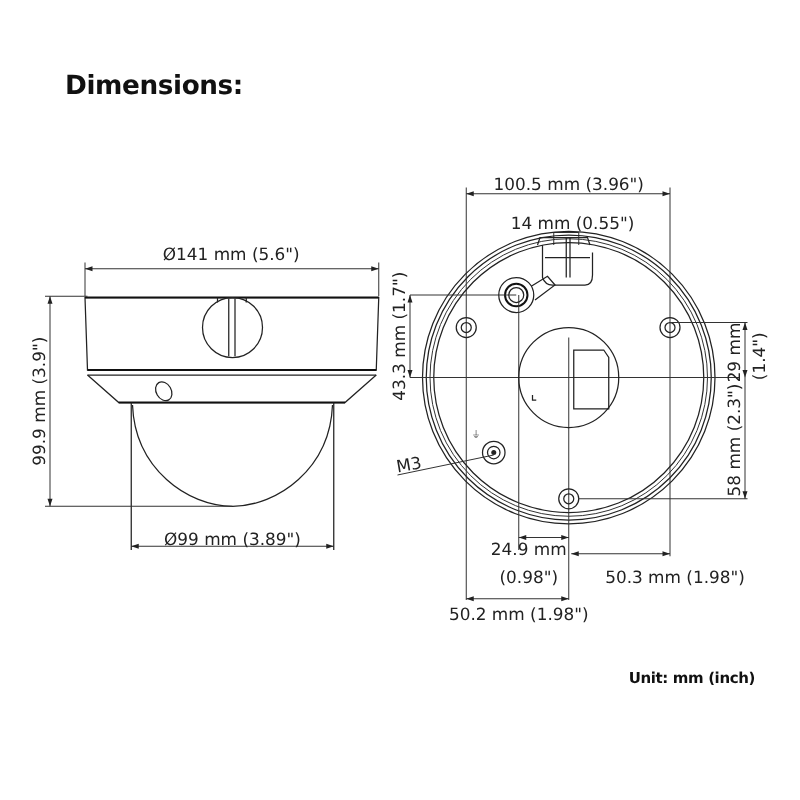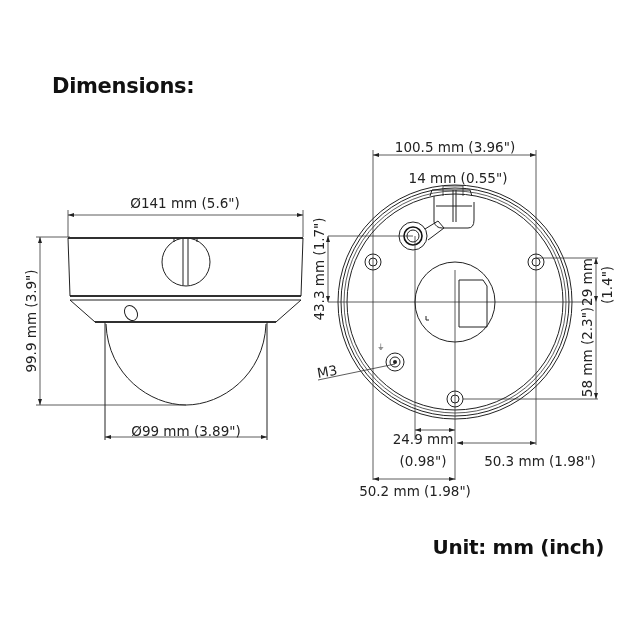--- a/index.html
+++ b/index.html
@@ -1,18 +1,18 @@
 <!DOCTYPE html>
 <html><head>
 <meta charset="utf-8">
 <style>
   html, body { margin: 0; padding: 0; background: #ffffff; }
   body { width: 640px; height: 640px; position: relative; overflow: hidden; font-family: "DejaVu Sans", sans-serif; }
-  .heading { position: absolute; left: 52px; top: 74px; font-family: "DejaVu Sans", sans-serif; font-weight: bold; font-size: 21px; color: #111111; letter-spacing: -0.3px; }
-  .unit { position: absolute; right: 36px; top: 535px; font-family: "DejaVu Sans", sans-serif; font-weight: bold; font-size: 20px; color: #111111; letter-spacing: -0.3px; }
+  .heading { position: absolute; left: 52px; top: 56px; font-family: "DejaVu Sans", sans-serif; font-weight: bold; font-size: 21px; color: #111111; letter-spacing: -0.3px; }
+  .unit { position: absolute; right: 36px; top: 535px; font-family: "DejaVu Sans", sans-serif; font-weight: bold; font-size: 12px; color: #111111; letter-spacing: -0.3px; }
   svg { position: absolute; left: 0; top: 0; }
   .dim { font-family: "DejaVu Sans", sans-serif; font-size: 13.5px; fill: #222222; }
   .ln { stroke: #222; stroke-width: 1; fill: none; }
   .thin { stroke: #333; stroke-width: 0.8; fill: none; }
   .thick { stroke: #111; stroke-width: 1.6; fill: none; }
 </style>
 </head>
 <body>
 
 <div class="heading">Dimensions:</div>

